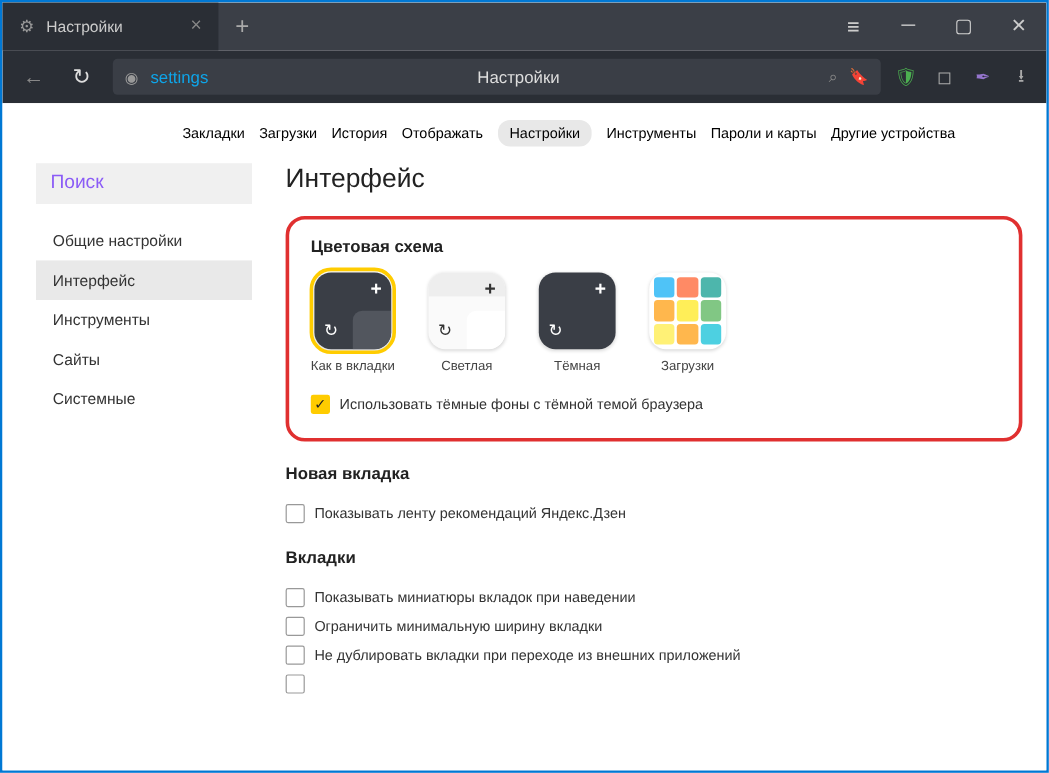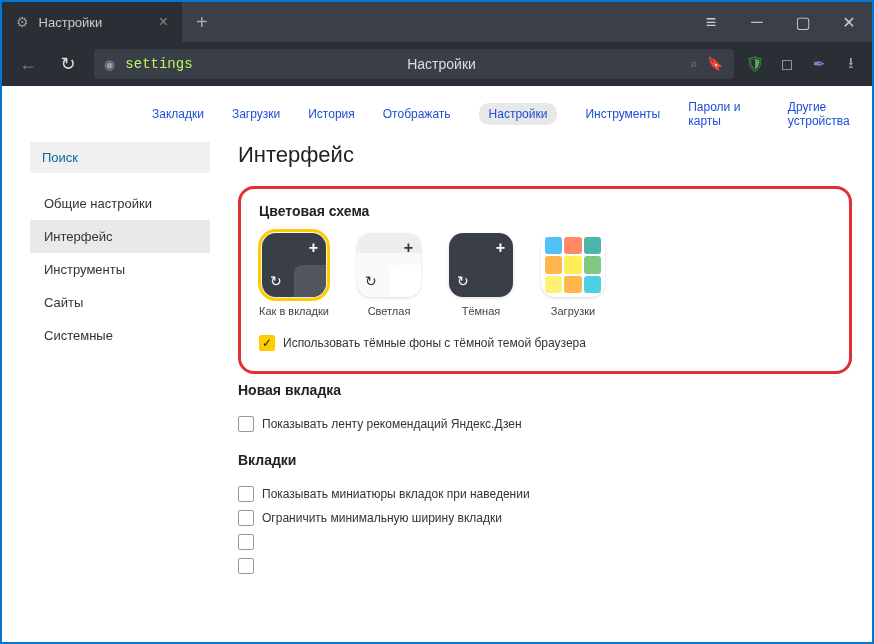--- a/index.html
+++ b/index.html
@@ -15,44 +15,44 @@
 .win-controls { margin-left: auto; display: flex; gap: 0; }
 .win-btn { width: 46px; height: 40px; display: flex; align-items: center; justify-content: center; color: #ccc; cursor: pointer; }
 .hamburger { font-size: 18px; }
 
 
 .addrbar { background: #2a2e35; height: 44px; display: flex; align-items: center; padding: 0 12px; gap: 12px; }
 .nav-btn { color: #888; font-size: 18px; width: 28px; display:flex; justify-content:center; cursor:pointer; }
 .nav-btn.active { color: #ddd; }
 .urlbox { flex: 1; background: #3a3e46; height: 30px; border-radius: 4px; display: flex; align-items: center; padding: 0 10px; gap: 10px; }
 .url-icon { color: #999; font-size: 13px; }
-.url-text { color: #bef264; font-size: 14px; flex: 0 0 auto; font-family: Liberation Mono, monospace; }
+.url-text { color: #0ea5e9; font-size: 14px; flex: 0 0 auto; }
 .url-title { color: #ddd; font-size: 14px; margin-left: auto; margin-right: auto; }
 .url-right { color: #888; font-size: 13px; display:flex; gap:10px; }
 .tool-icons { display: flex; gap: 14px; align-items: center; }
 .tool-ic { width: 18px; height: 18px; display:flex; align-items:center; justify-content:center; color:#aaa; font-size:15px; }
 .shield { color: #4caf50; }
 .feather { color: #9575cd; }
 
 
 .content { background: #fff; height: calc(100% - 84px); overflow: hidden; position: relative; }
-.topnav { display: flex; gap: 28px; padding: 14px 0 14px 150px; font-size: 12px; color: #1d4ed8; align-items:center; }
+.topnav { display: flex; gap: 12px; padding: 14px 0 14px 150px; font-size: 12px; color: #000000; align-items:center; }
 .topnav-item { cursor: pointer; }
 .topnav-item.active { background: #e8e8e8; padding: 4px 10px; border-radius: 10px; }
 
 .main-area { display: flex; padding: 0 20px 0 28px; gap: 0; }
 .sidebar { width: 180px; flex-shrink: 0; }
-.search-box { background: #f0f0f0; padding: 8px 12px; color: #0369a1; font-size: 13px; margin-bottom: 14px; }
+.search-box { background: #f0f0f0; padding: 8px 12px; color: #8b5cf6; font-size: 16px; margin-bottom: 14px; }
 .side-item { padding: 9px 14px; font-size: 13px; color: #333; cursor: pointer; }
 .side-item.active { background: #e9e9e9; }
 
 .settings { flex: 1; padding-left: 28px; }
 .page-title { font-size: 22px; color: #222; margin-bottom: 18px; font-weight: normal; }
 
-.highlight-box { border: 3px solid #e03030; border-radius: 16px; padding: 14px 18px 16px; margin-bottom: 8px; }
+.highlight-box { border: 3px solid #e03030; border-radius: 16px; padding: 14px 18px 16px; margin-bottom: 18px; }
 .section-title { font-size: 14px; font-weight: bold; color: #222; margin-bottom: 14px; }
 
 .themes { display: flex; gap: 28px; margin-bottom: 14px; }
 .theme-opt { display: flex; flex-direction: column; align-items: center; gap: 8px; cursor: pointer; }
 .theme-tile { width: 64px; height: 64px; border-radius: 14px; position: relative; background: #fff; box-shadow: 0 1px 3px rgba(0,0,0,0.15); overflow: hidden; }
 .theme-tile.selected { outline: 3px solid #ffcc00; outline-offset: 1px; }
 .theme-label { font-size: 11px; color: #444; }
 
 
 .tile-sys, .tile-dark { background: #3a3e46; }
@@ -204,20 +204,21 @@
             <label class="check-row">
               <span class="chk"></span>
               <span>Показывать миниатюры вкладок при наведении</span>
             </label>
             <label class="check-row">
               <span class="chk"></span>
               <span>Ограничить минимальную ширину вкладки</span>
             </label>
             <label class="check-row">
               <span class="chk"></span>
+              <span>Не дублировать вкладки при переходе из внешних приложений</span>
             </label>
             <label class="check-row">
               <span class="chk"></span>
             </label>
           </div>
       </div>
     </div>
   </div>
 </div>
 

